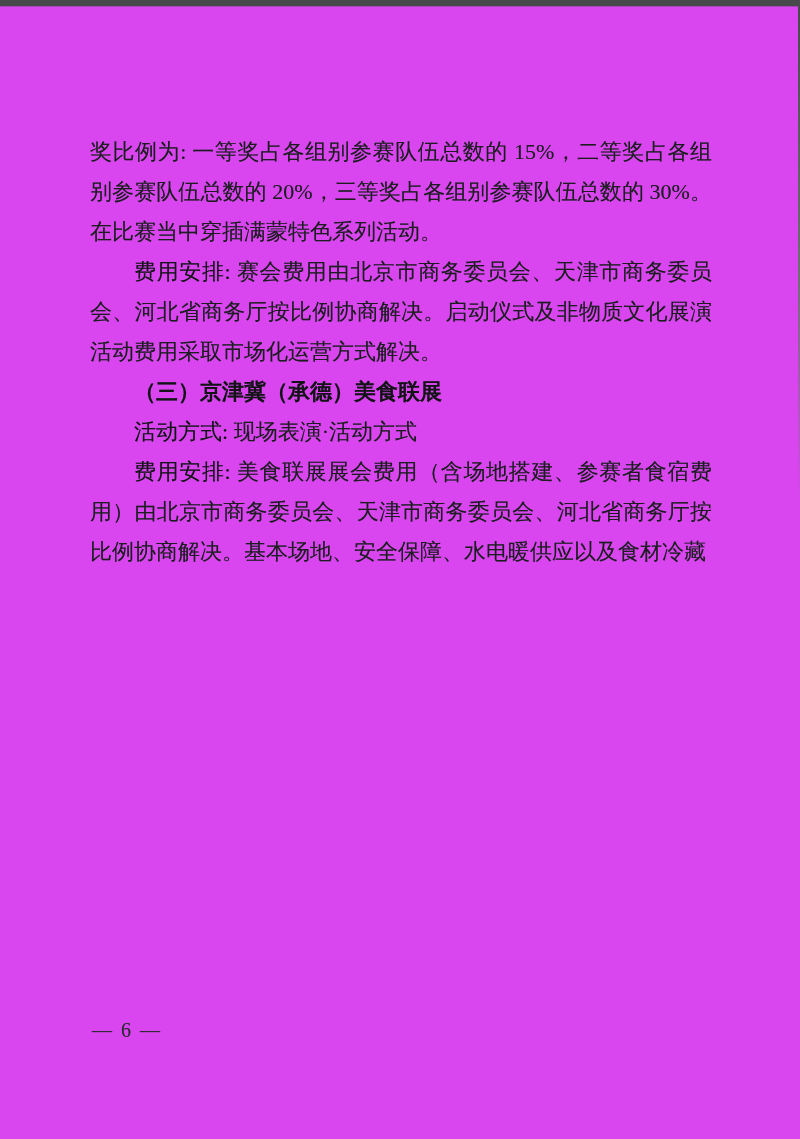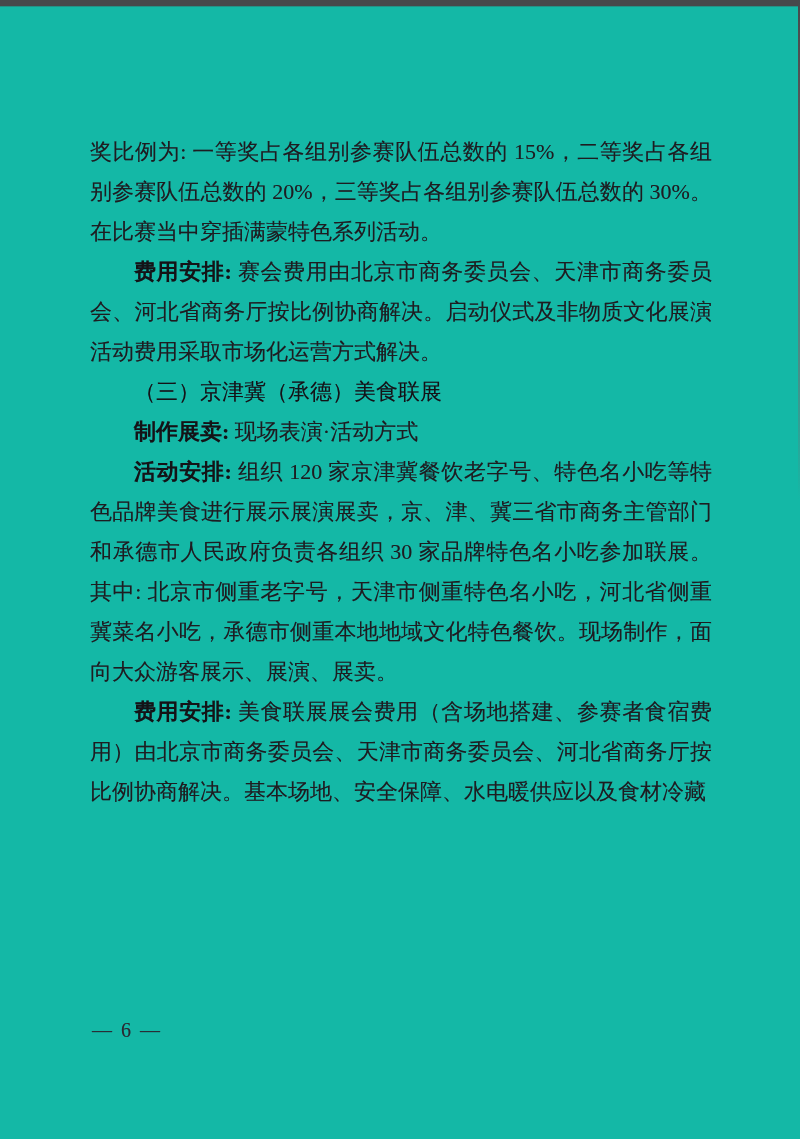--- a/index.html
+++ b/index.html
@@ -4,21 +4,21 @@
 <style>
   html, body {
     margin: 0;
     padding: 0;
     background: #ffffff;
   }
   .page {
     position: relative;
     width: 800px;
     height: 1139px;
-    background: #14b8a6;
+    background: #d946ef;
     overflow: hidden;
     font-family: "Liberation Serif", serif;
   }
   .top-bar {
     position: absolute;
     top: 0;
     left: 0;
     width: 800px;
     height: 6px;
     background: #47494b;
@@ -44,25 +44,25 @@
     text-shadow: 0 0 0.5px rgba(50,50,75,0.55);
   }
   .para {
     margin: 0;
     padding: 0;
   }
   .indent {
     text-indent: 2em;
   }
   .label {
-    font-weight: bold;
+    font-weight: normal;
     color: #131316;
   }
   .heading {
-    font-weight: normal;
+    font-weight: bold;
     color: #131316;
   }
   .footer {
     position: absolute;
     left: 92px;
     top: 1014px;
     height: 32px;
     line-height: 32px;
     font-size: 20px;
     color: #2a2a30;
@@ -80,22 +80,21 @@
   <div class="content">
     <p class="para"><span>奖比例为: 一等奖占各组别参赛队伍总数的 15%，二等奖占各组别参赛队伍总数的 20%，三等奖占各组别参赛队伍总数的 30%。在比赛当中穿插满蒙特色系列活动。</span></p>
 
     <p class="para indent"><span class="label">费用安排: </span><span>赛会费用由北京市商务委员会、天津市商务委员会、河北省商务厅按比例协商解决。启动仪式及非物质文化展演活动费用采取市场化运营方式解决。</span></p>
 
 
     <p class="para indent heading"><span>（三）京津冀（承德）美食联展</span></p>
 
 
 
-    <p class="para indent"><span class="label">制作展卖: </span><span>现场表演·活动方式</span></p>
+    <p class="para indent"><span class="label">活动方式: </span><span>现场表演·活动方式</span></p>
 
 
-    <p class="para indent"><span class="label">活动安排: </span><span>组织 120 家京津冀餐饮老字号、特色名小吃等特色品牌美食进行展示展演展卖，京、津、冀三省市商务主管部门和承德市人民政府负责各组织 30 家品牌特色名小吃参加联展。其中: 北京市侧重老字号，天津市侧重特色名小吃，河北省侧重冀菜名小吃，承德市侧重本地地域文化特色餐饮。现场制作，面向大众游客展示、展演、展卖。</span></p>
 
     <p class="para indent"><span class="label">费用安排: </span><span>美食联展展会费用（含场地搭建、参赛者食宿费用）由北京市商务委员会、天津市商务委员会、河北省商务厅按比例协商解决。基本场地、安全保障、水电暖供应以及食材冷藏</span></p>
   </div>
 
   <div class="footer">— 6 —</div>
 </div>
 
 </body></html>

